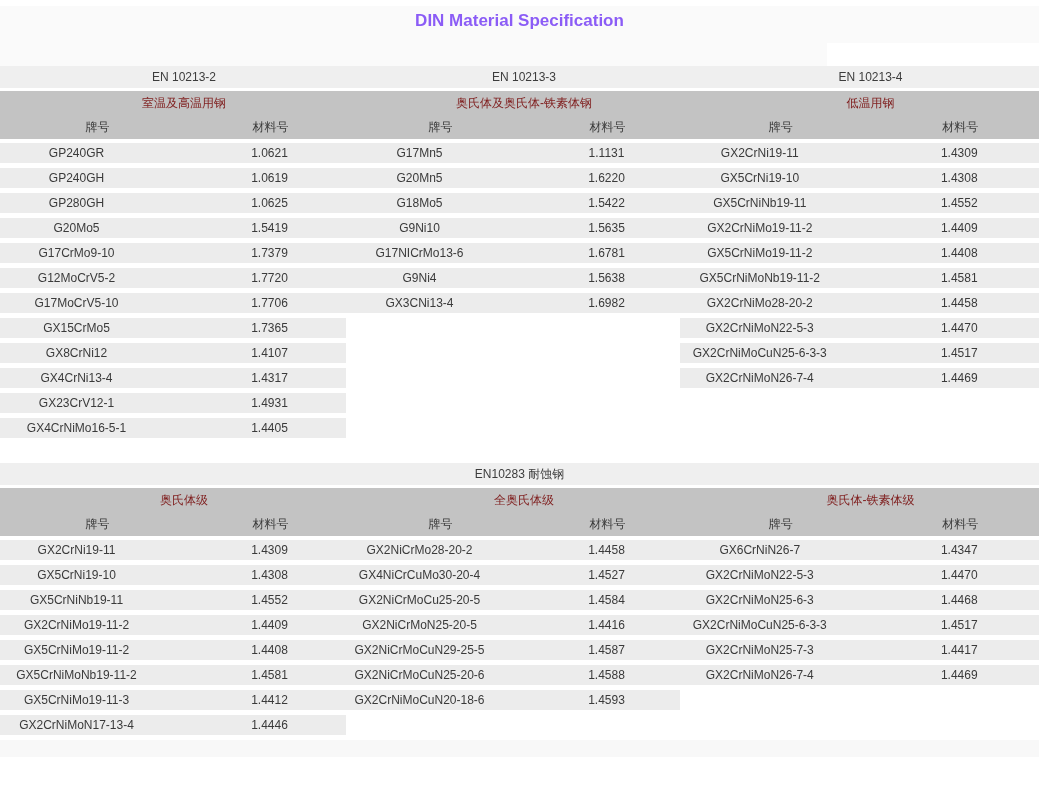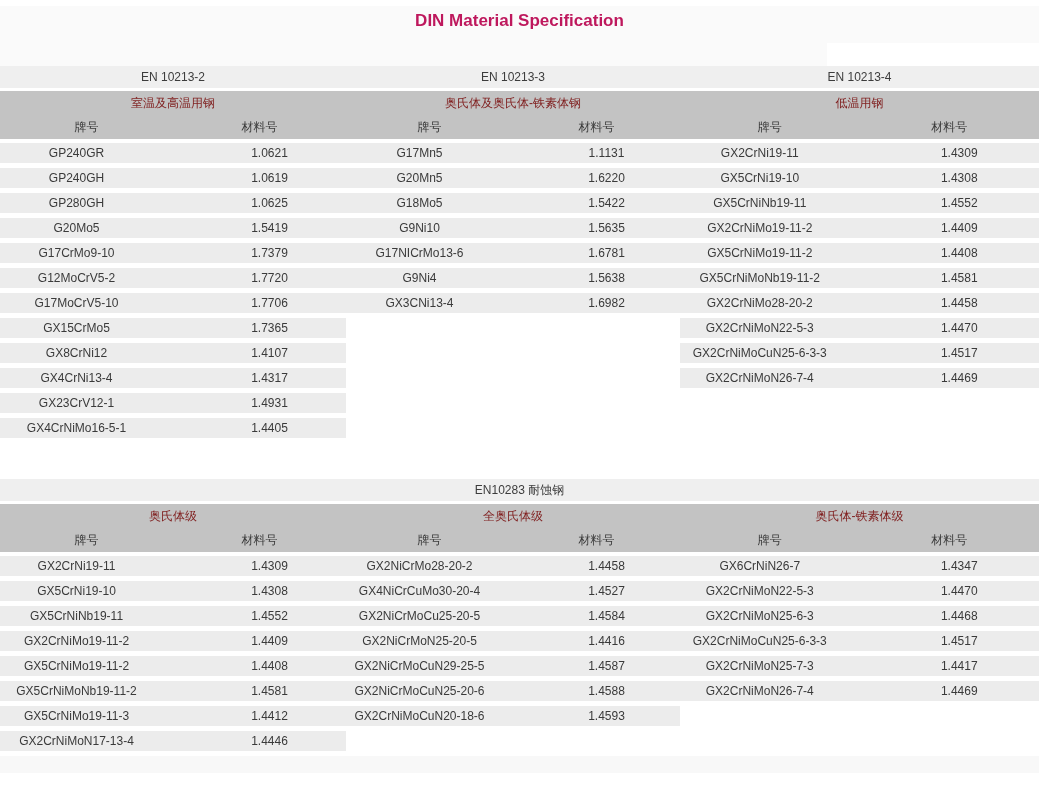--- a/index.html
+++ b/index.html
@@ -7,25 +7,25 @@
   body {
     background:#ffffff;
     font-family:"Liberation Sans","DejaVu Sans",sans-serif;
     color:#3a3a3a;
     overflow:hidden;
   }
   .page { width:1039px; height:789px; position:relative; }
 
   
   .header { position:relative; height:66px; background:#fafafa; border-top:6px solid #ffffff; }
-  .title { text-align:center; font-size:17px; font-weight:bold; color:#be185d; padding-top:5px; }
+  .title { text-align:center; font-size:17px; font-weight:bold; color:#8b5cf6; padding-top:5px; }
   .patch { position:absolute; right:0; top:37px; width:212px; height:23px; background:#ffffff; }
 
   
-  .grid3 { display:grid; grid-template-columns:346px 334px 359px; }
+  .grid3 { display:grid; grid-template-columns:346px 334px 359px;padding-left:11px; }
 
   .cell { display:flex; align-items:center; justify-content:center; font-size:12px; white-space:nowrap; }
 
   .row-standards { height:22px; background:#efefef; margin-bottom:3px; }
   .row-standards .cell { height:22px; color:#3c3c3c; }
 
   .row-standards-single {
     height:22px; background:#efefef; margin-bottom:3px;
     display:flex; align-items:center; justify-content:center;
     font-size:12px; color:#3c3c3c;
@@ -39,21 +39,21 @@
   .sec-head .cell { height:24px; color:#3a3a3a; }
 
   .sections { display:grid; grid-template-columns:346px 334px 359px; align-items:start; }
 
   .data-row {
     height:20px; margin-bottom:5px; background:#ececec;
     display:grid; grid-template-columns:1fr 1fr;gap:40px;
   }
   .data-row .cell { height:20px; color:#3a3a3a; }
 
-  .table2 { margin-top:36px; }
+  .table2 { margin-top:20px; }
 
   .bottom-band { height:17px; background:#f8f8f8; }
 </style>
 </head>
 <body>
 
 <div class="page">
 
   <div class="header">
     <div class="title">DIN Material Specification</div>

